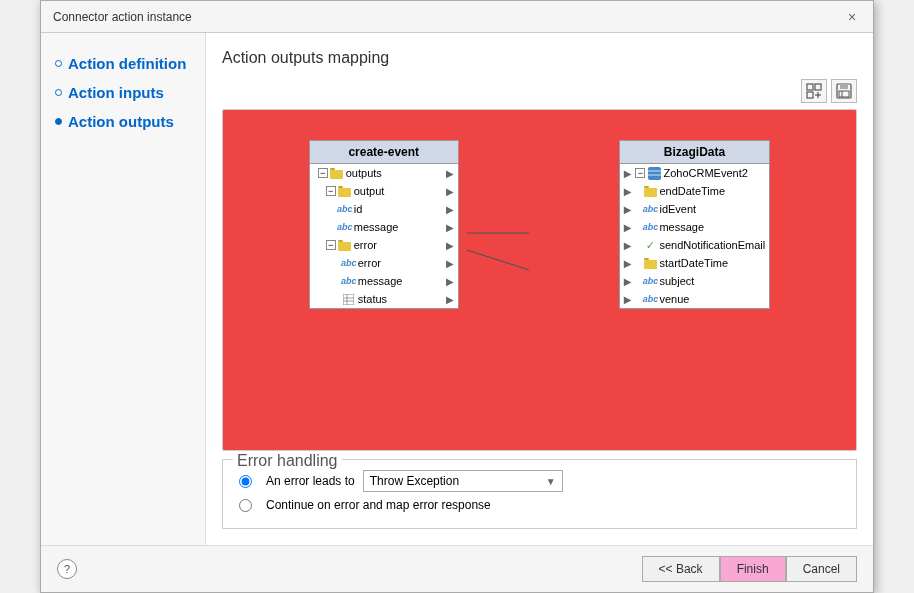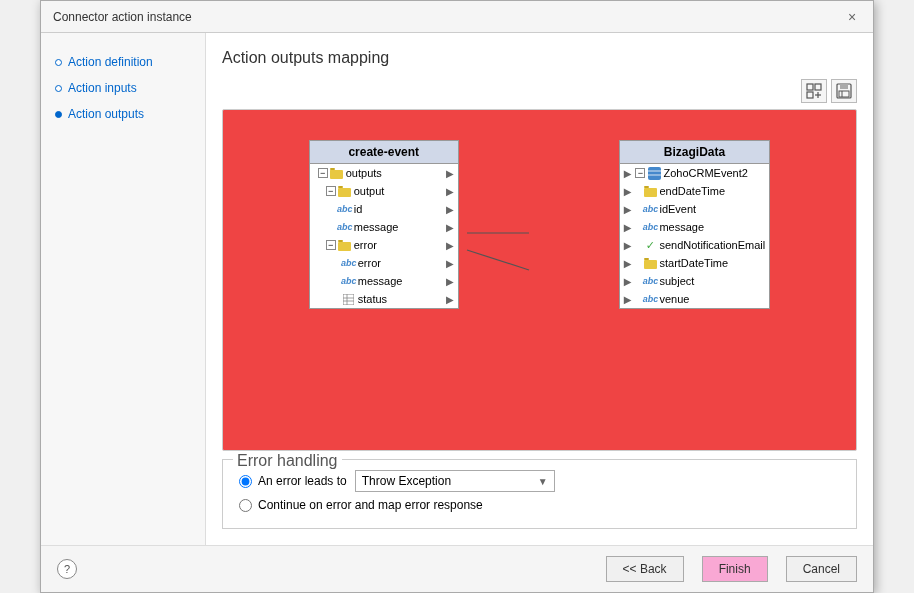--- a/index.html
+++ b/index.html
@@ -61,21 +61,22 @@
       flex-direction: column;
       gap: 8px;
     }
     .sidebar-item {
       display: flex;
       align-items: center;
       gap: 6px;
       cursor: pointer;
       padding: 2px 4px;
       color: #0066cc;
-      font-size: 12px;
+      font-size: 15px;
+      font-weight: bold;
     }
     .sidebar-item .dot {
       width: 7px;
       height: 7px;
       border-radius: 50%;
       border: 1px solid #0066cc;
       background: white;
       flex-shrink: 0;
     }
     .sidebar-item.active .dot {
@@ -200,21 +201,21 @@
     }
     .error-row {
       display: flex;
       align-items: center;
       gap: 8px;
       margin-bottom: 6px;
     }
     .radio-option {
       display: flex;
       align-items: center;
-      gap: 6px;
+      gap: 14px;
     }
     .radio-option input[type="radio"] {
       cursor: pointer;
     }
     .dropdown-select {
       border: 1px solid #aaa;
       background: white;
       padding: 3px 6px;
       font-size: 12px;
       width: 200px;
@@ -247,21 +248,21 @@
       background: white;
       display: flex;
       align-items: center;
       justify-content: center;
       cursor: pointer;
       font-size: 11px;
       color: #555;
     }
     .footer-right {
       display: flex;
-      gap: 18px;
+      gap: 0;
     }
     .btn {
       padding: 5px 16px;
       border: 1px solid #aaa;
       background: #f0f0f0;
       cursor: pointer;
       font-size: 12px;
       color: #333;
     }
     .btn-primary { background: #f9a8d4; }

